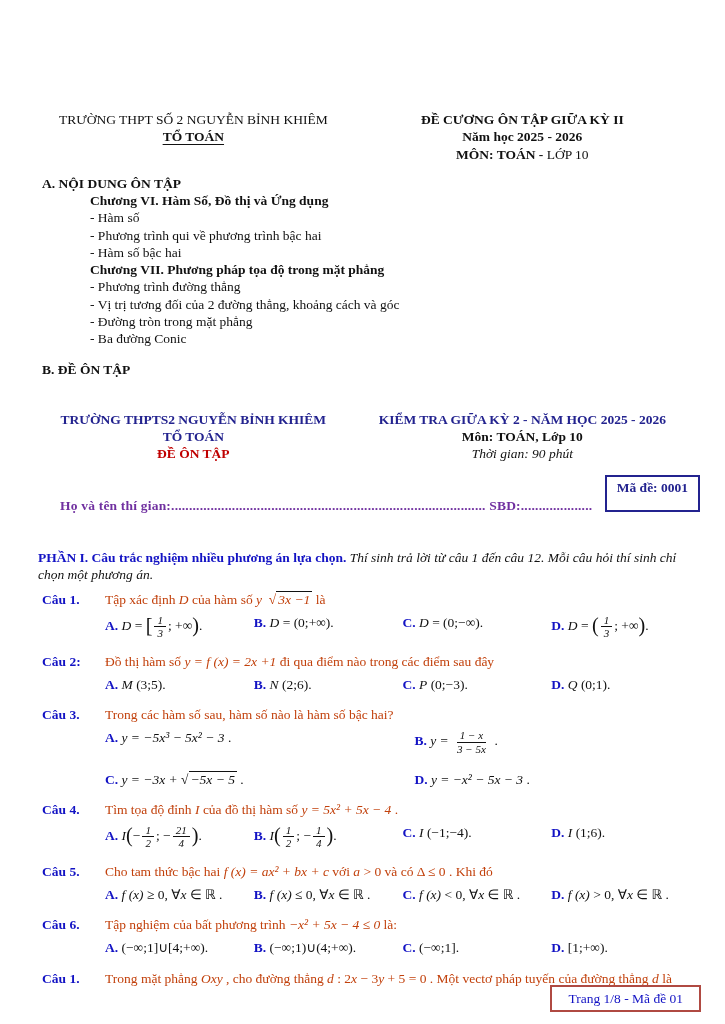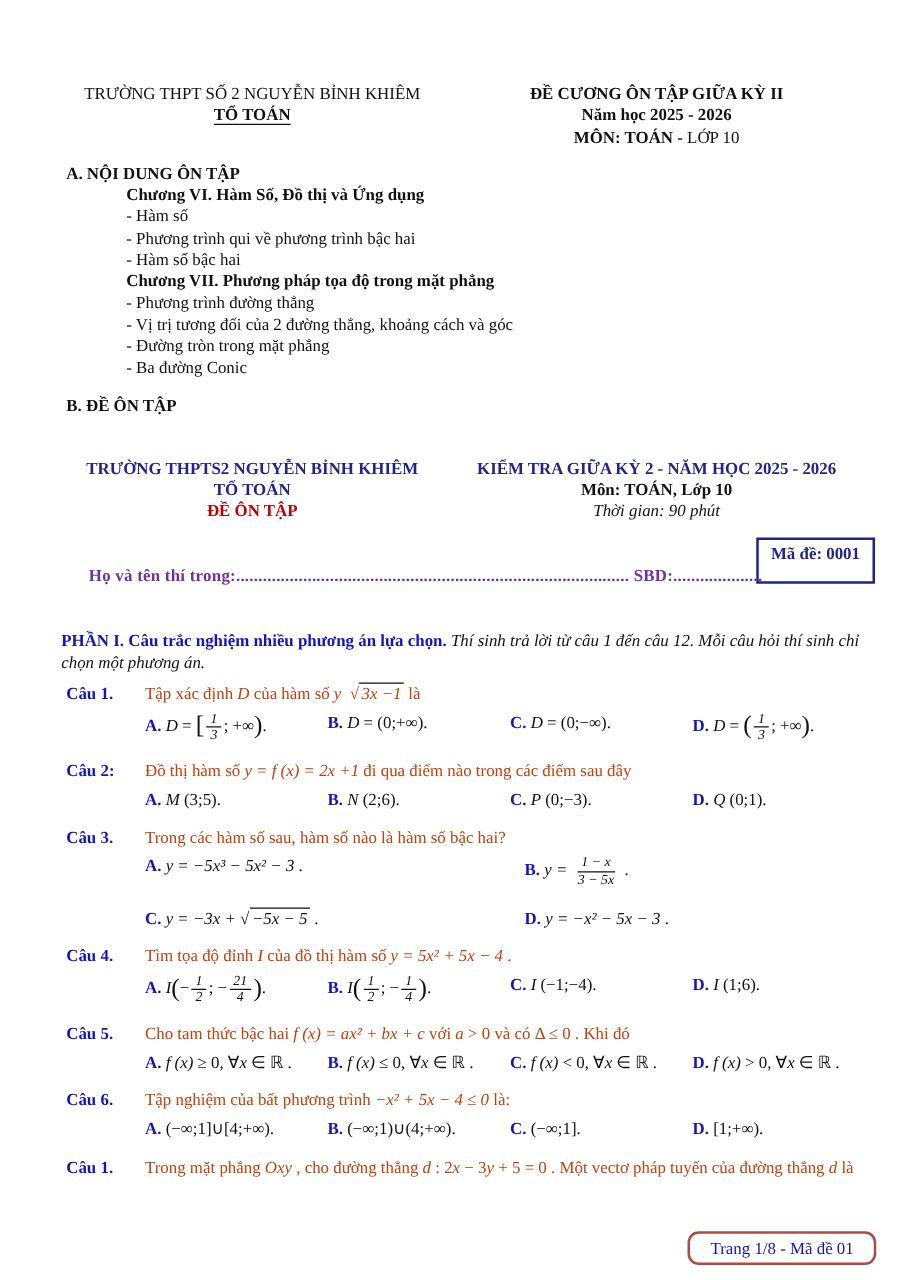--- a/index.html
+++ b/index.html
@@ -9,21 +9,21 @@
     --purple:#7030a0;
     --footer_border:#b04a42;
   }
   *{margin:0;padding:0;box-sizing:border-box;}
   html,body{background:#ffffff;}
   body{
     width:725px;height:1024px;overflow:hidden;position:relative;
     font-family:"Liberation Serif", serif;
     font-size:13.5px;color:#111;line-height:1.28;
   }
-  .page{padding:66px 25px 0 53px;}
+  .page{padding:66px 25px 0 42px;margin-top:45px;}
 
   
   .hdr1{display:flex;}
   .hdr1-left{width:46%;text-align:center;}
   .hdr1-right{width:54%;text-align:center;}
   .hdr1-school{font-weight:normal;}
   .hdr1-dept{font-weight:bold;text-decoration:underline;text-underline-offset:3px;}
   .hdr1-title,.hdr1-year{font-weight:bold;}
   .hdr1-subject b{font-weight:bold;}
 
@@ -83,21 +83,21 @@
   .frac .num{border-bottom:1px solid #111;padding:0 3px;}
   .frac .den{padding:0 3px;}
   .sqrt{white-space:nowrap;text-indent:0;}
   .rsym{font-style:normal;}
   .rad{border-top:1px solid #111;font-style:italic;padding:0 2px;}
   .big{font-size:1.5em;line-height:0;vertical-align:-0.1em;font-style:normal;}
 
   
   .footerbox{
     position:absolute;right:24px;bottom:12px;
-    border:2px solid var(--footer_border);border-radius:9px;
+    border:2px solid var(--footer_border);border-radius:0;
     padding:3px 16px;
     color:var(--accent_blue);font-weight:normal;white-space:nowrap;
   }
 </style>
 </head>
 <body>
 
 <div class="page">
 
   <div class="hdr1">
@@ -137,21 +137,21 @@
     </div>
     <div class="hdr2-right">
       <div class="hdr2-title">KIỂM TRA GIỮA KỲ 2 - NĂM HỌC 2025 - 2026</div>
       <div class="hdr2-subject">Môn: TOÁN, Lớp 10</div>
       <div class="hdr2-time">Thời gian: 90 phút</div>
     </div>
   </div>
 
   <div class="idrow">
     <div class="codebox">Mã đề: 0001</div>
-    <div class="nameline">Họ và tên thí trong:........................................................................................ SBD:....................</div>
+    <div class="nameline">Họ và tên thí gian:........................................................................................ SBD:....................</div>
   </div>
 
   <div class="part1"><span class="part1-head">PHẦN I. Câu trắc nghiệm nhiều phương án lựa chọn.</span><span class="part1-instr"> Thí sinh trả lời từ câu 1 đến câu 12. Mỗi câu hỏi thí sinh chỉ chọn một phương án.</span></div>
 
   <div class="questions">
       <div class="question">
         <div class="qhead"><span class="qlabel">Câu 1.</span><span class="qstem">Tập xác định <span class="mi">D</span> của hàm số <span class="mi">y</span> &nbsp;<span class="sqrt"><span class="rsym">√</span><span class="rad">3x −1</span></span> là</span></div>
         <div class="opts cols4">
           <span class="opt"><b class="olabel">A. </b><span class="mi">D</span> = <span class="big">[</span><span class="frac">
               <span class="num">1</span>

